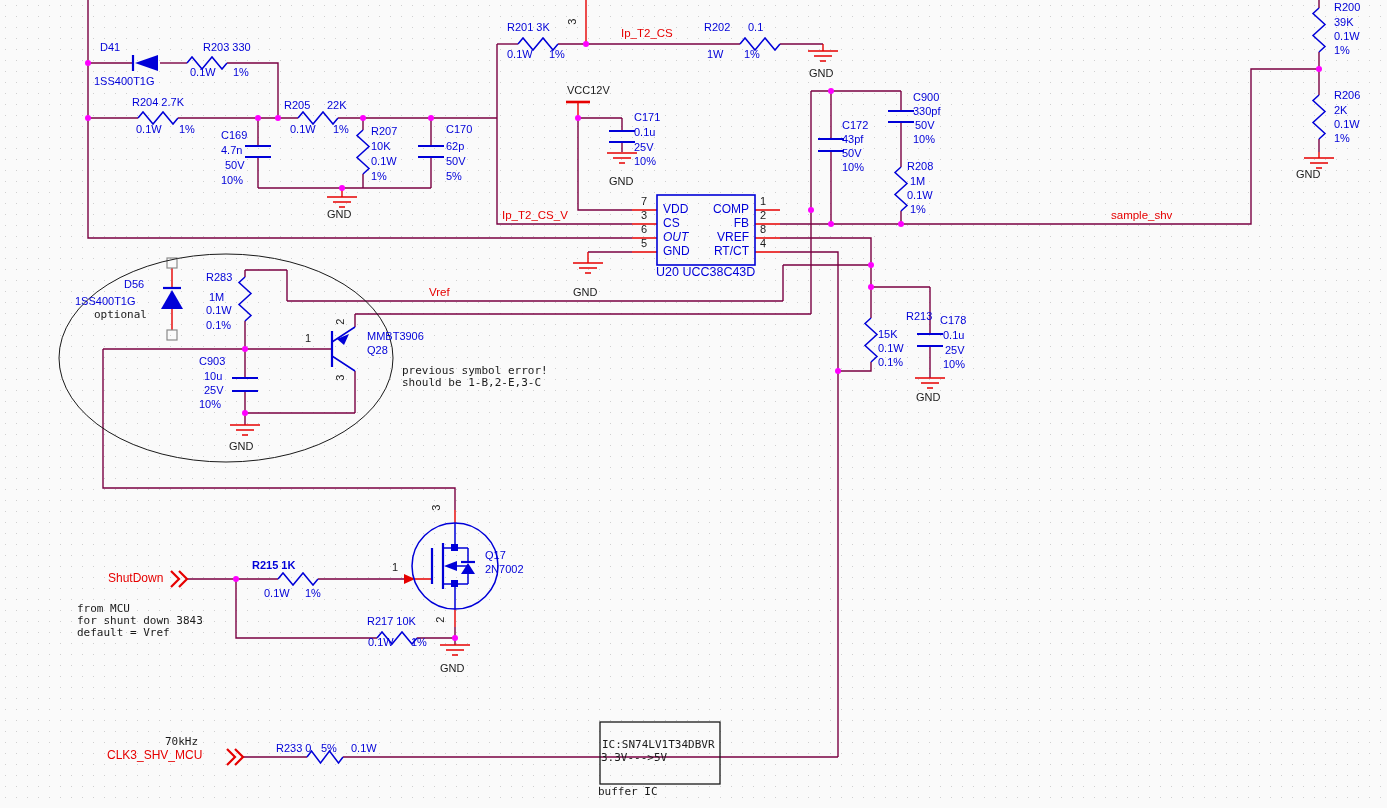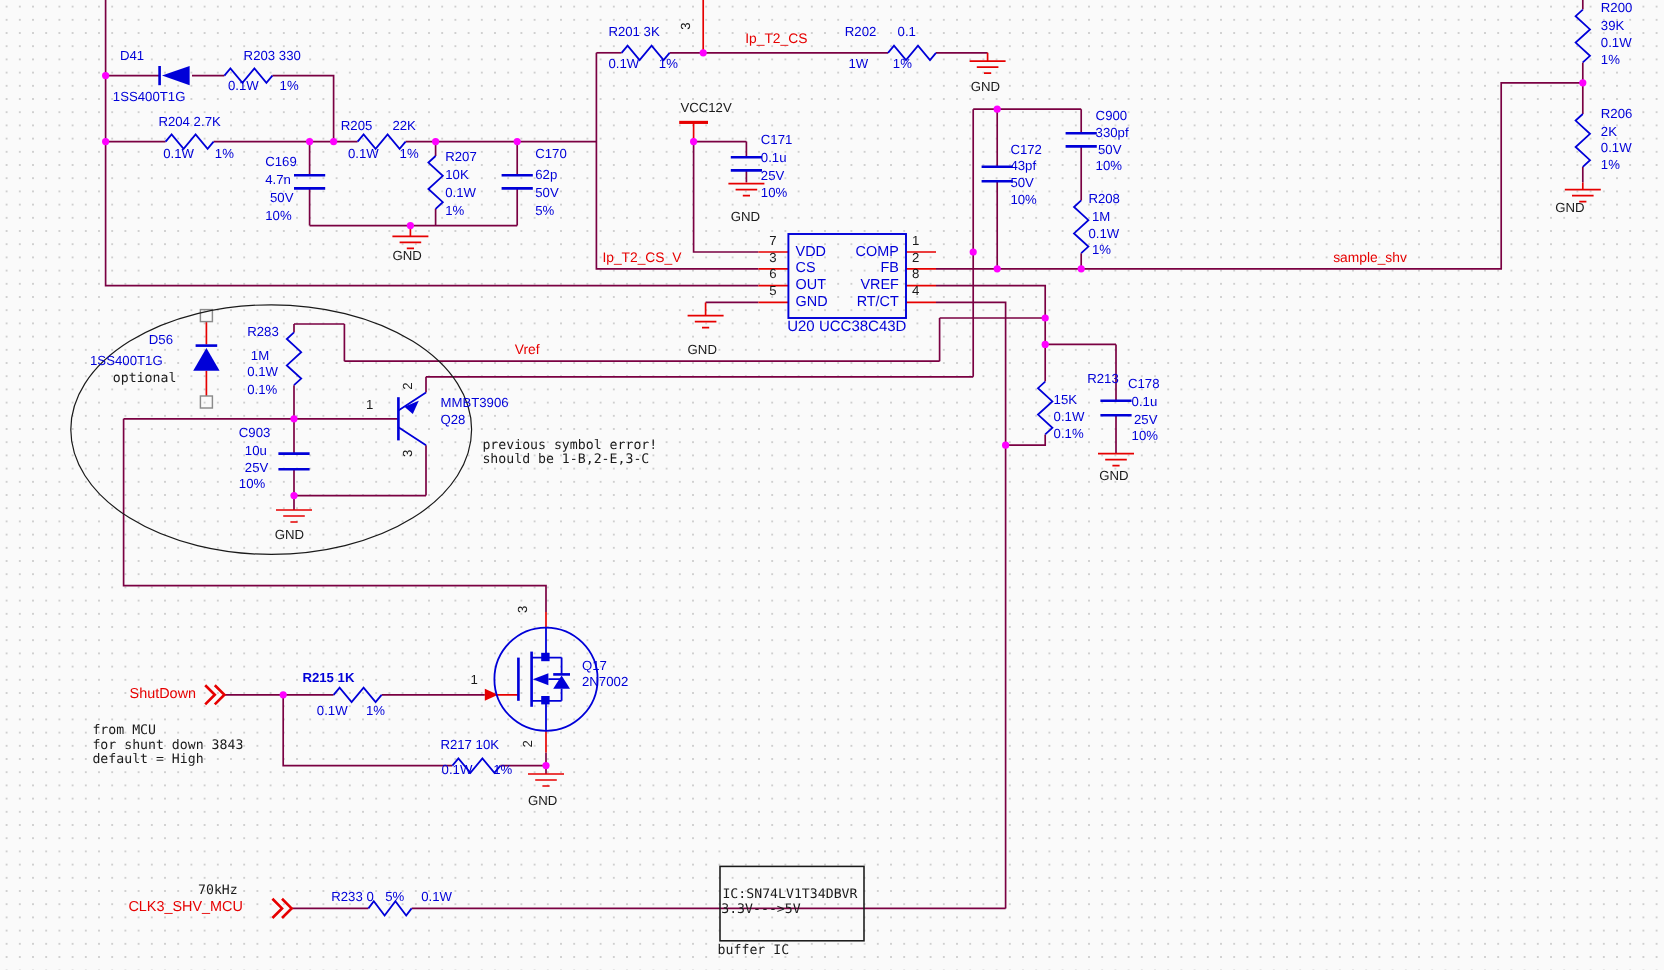--- a/index.html
+++ b/index.html
@@ -284,40 +284,40 @@
     <span class="lbl blue" style="left: 945px; top: 345px;">25V</span>
     <span class="lbl blue" style="left: 943px; top: 359px;">10%</span>
     <span class="lbl black" style="left: 916px; top: 392px;">GND</span>
     <span class="lbl red" style="left: 108px; top: 572px; font-size: 12px;">ShutDown</span>
     <span class="lbl blue" style="left: 252px; top: 560px; font-weight: bold;">R215 1K</span>
     <span class="lbl blue" style="left: 264px; top: 588px;">0.1W</span>
     <span class="lbl blue" style="left: 305px; top: 588px;">1%</span>
     <span class="lbl black" style="left: 392px; top: 562px;">1</span>
     <span class="lbl black mono" style="left: 77px; top: 603px;">from MCU</span>
     <span class="lbl black mono" style="left: 77px; top: 615px;">for shunt down 3843</span>
-    <span class="lbl black mono" style="left: 77px; top: 627px;">default = High</span>
+    <span class="lbl black mono" style="left: 77px; top: 627px;">default = Vref</span>
     <span class="lbl blue" style="left: 367px; top: 616px;">R217 10K</span>
     <span class="lbl blue" style="left: 368px; top: 637px;">0.1W</span>
     <span class="lbl blue" style="left: 411px; top: 637px;">1%</span>
     <span class="lbl black rot" style="left: 434px; top: 502px;">3</span>
     <span class="lbl black rot" style="left: 438px; top: 614px;">2</span>
     <span class="lbl blue" style="left: 485px; top: 550px;">Q17</span>
     <span class="lbl blue" style="left: 485px; top: 564px;">2N7002</span>
     <span class="lbl black" style="left: 440px; top: 663px;">GND</span>
     <span class="lbl black mono" style="left: 165px; top: 736px; text-align: center;">70kHz</span>
     <span class="lbl red" style="left: 107px; top: 749px; font-size: 12px;">CLK3_SHV_MCU</span>
     <span class="lbl blue" style="left: 276px; top: 743px;">R233 0</span>
     <span class="lbl blue" style="left: 321px; top: 743px;">5%</span>
     <span class="lbl blue" style="left: 351px; top: 743px;">0.1W</span>
     <span class="lbl black" style="left: 641px; top: 196px;">7</span>
     <span class="lbl blue" style="left: 663px; top: 203px; font-size: 12px;">VDD</span>
     <span class="lbl black" style="left: 641px; top: 210px;">3</span>
     <span class="lbl blue" style="left: 663px; top: 217px; font-size: 12px;">CS</span>
     <span class="lbl black" style="left: 641px; top: 224px;">6</span>
-    <span class="lbl blue" style="left: 663px; top: 231px; font-size: 12px;">OUT</span>
+    <span class="lbl blue" style="left: 663px; top: 231px; font-size: 12px; font-style: italic;">OUT</span>
     <span class="lbl black" style="left: 641px; top: 238px;">5</span>
     <span class="lbl blue" style="left: 663px; top: 245px; font-size: 12px;">GND</span>
     <span class="lbl black" style="left: 760px; top: 196px;">1</span>
     <span class="lbl blue" style="left: 697px; top: 203px; font-size: 12px; width: 52px; text-align: right;">COMP</span>
     <span class="lbl black" style="left: 760px; top: 210px;">2</span>
     <span class="lbl blue" style="left: 697px; top: 217px; font-size: 12px; width: 52px; text-align: right;">FB</span>
     <span class="lbl black" style="left: 760px; top: 224px;">8</span>
     <span class="lbl blue" style="left: 697px; top: 231px; font-size: 12px; width: 52px; text-align: right;">VREF</span>
     <span class="lbl black" style="left: 760px; top: 238px;">4</span>
     <span class="lbl blue" style="left: 697px; top: 245px; font-size: 12px; width: 52px; text-align: right;">RT/CT</span>

